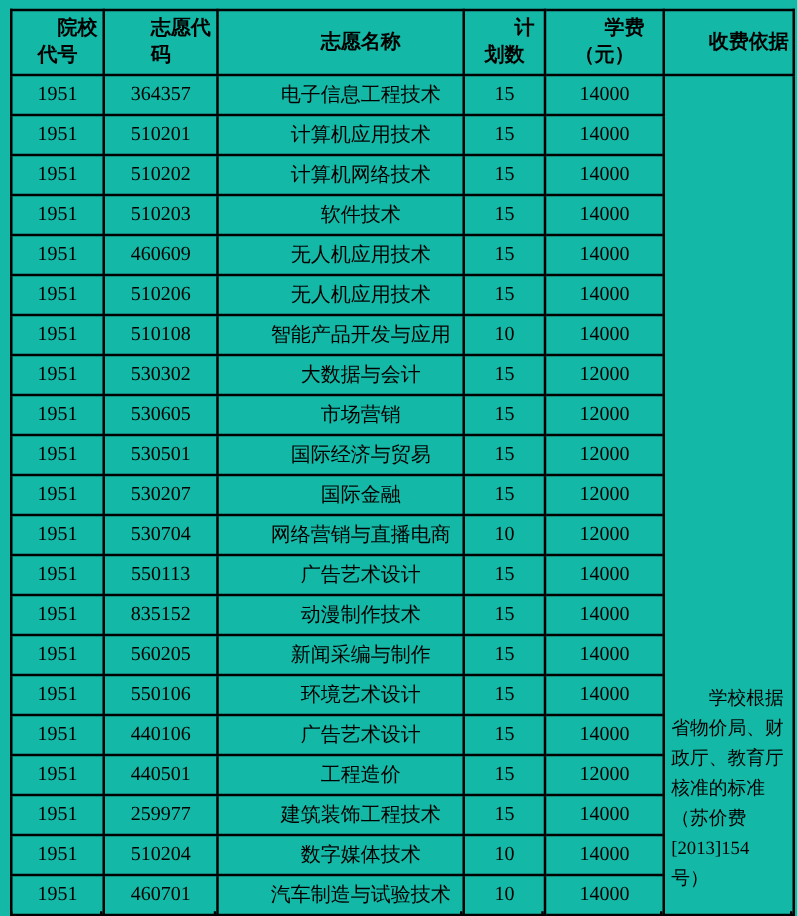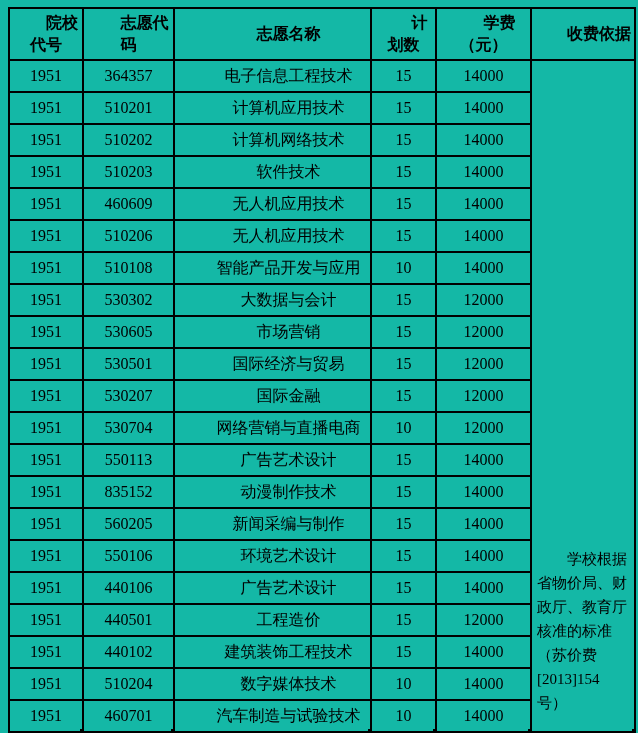--- a/index.html
+++ b/index.html
@@ -227,21 +227,21 @@
         </tr>
         <tr>
           <td>1951</td>
           <td>440501</td>
           <td class="name-cell">工程造价</td>
           <td>15</td>
           <td>12000</td>
         </tr>
         <tr>
           <td>1951</td>
-          <td>440102</td>
+          <td>259977</td>
           <td class="name-cell">建筑装饰工程技术</td>
           <td>15</td>
           <td>14000</td>
         </tr>
         <tr>
           <td>1951</td>
           <td>510204</td>
           <td class="name-cell">数字媒体技术</td>
           <td>10</td>
           <td>14000</td>

